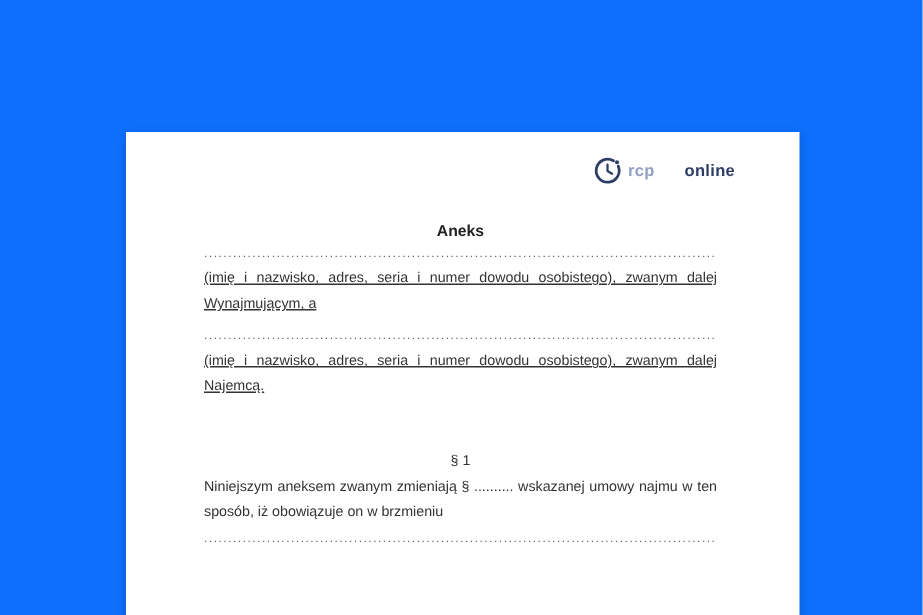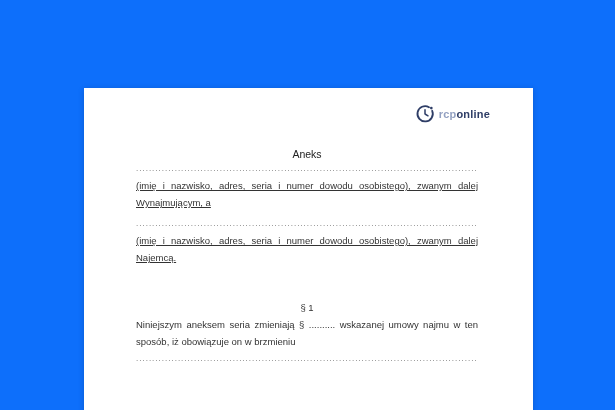--- a/index.html
+++ b/index.html
@@ -37,24 +37,24 @@
     display: flex;
     align-items: center;
     gap: 4px;
   }
   .logo svg { display: block; }
   .logo-text {
     font-size: 11px;
     letter-spacing: 0.2px;
   }
   .logo-text .light { color: #93a1c2; font-weight: 700; }
-  .logo-text .bold  { color: #2e3d66; font-weight: 700; }
+  .logo-text .bold  { color: #2e3d66; font-weight: 700; padding-left: 20px; }
   .doc-title {
     text-align: center;
-    font-weight: 400;
+    font-weight: 700;
     font-size: 10.5px;
     margin-top: 22px;
     color: #222;
   }
   .para {
     font-size: 9.5px;
     line-height: 17px;
     text-align: justify;
     color: #333;
   }
@@ -104,17 +104,17 @@
   <div class="dotline dl1">........................................................................................................................................................................................................</div>
 
   <div class="para party">(imię i nazwisko, adres, seria i numer dowodu osobistego), zwanym dalej Wynajmującym, a</div>
 
   <div class="dotline dl2">........................................................................................................................................................................................................</div>
 
   <div class="para party">(imię i nazwisko, adres, seria i numer dowodu osobistego), zwanym dalej Najemcą.</div>
 
   <div class="section-heading sh1">§ 1</div>
 
-  <div class="para">Niniejszym aneksem seria zmieniają § .......... wskazanej umowy najmu w ten sposób, iż obowiązuje on w brzmieniu</div>
+  <div class="para">Niniejszym aneksem zwanym zmieniają § .......... wskazanej umowy najmu w ten sposób, iż obowiązuje on w brzmieniu</div>
 
   <div class="dotline dl3">........................................................................................................................................................................................................</div>
 
 </div>
 
 </body></html>

